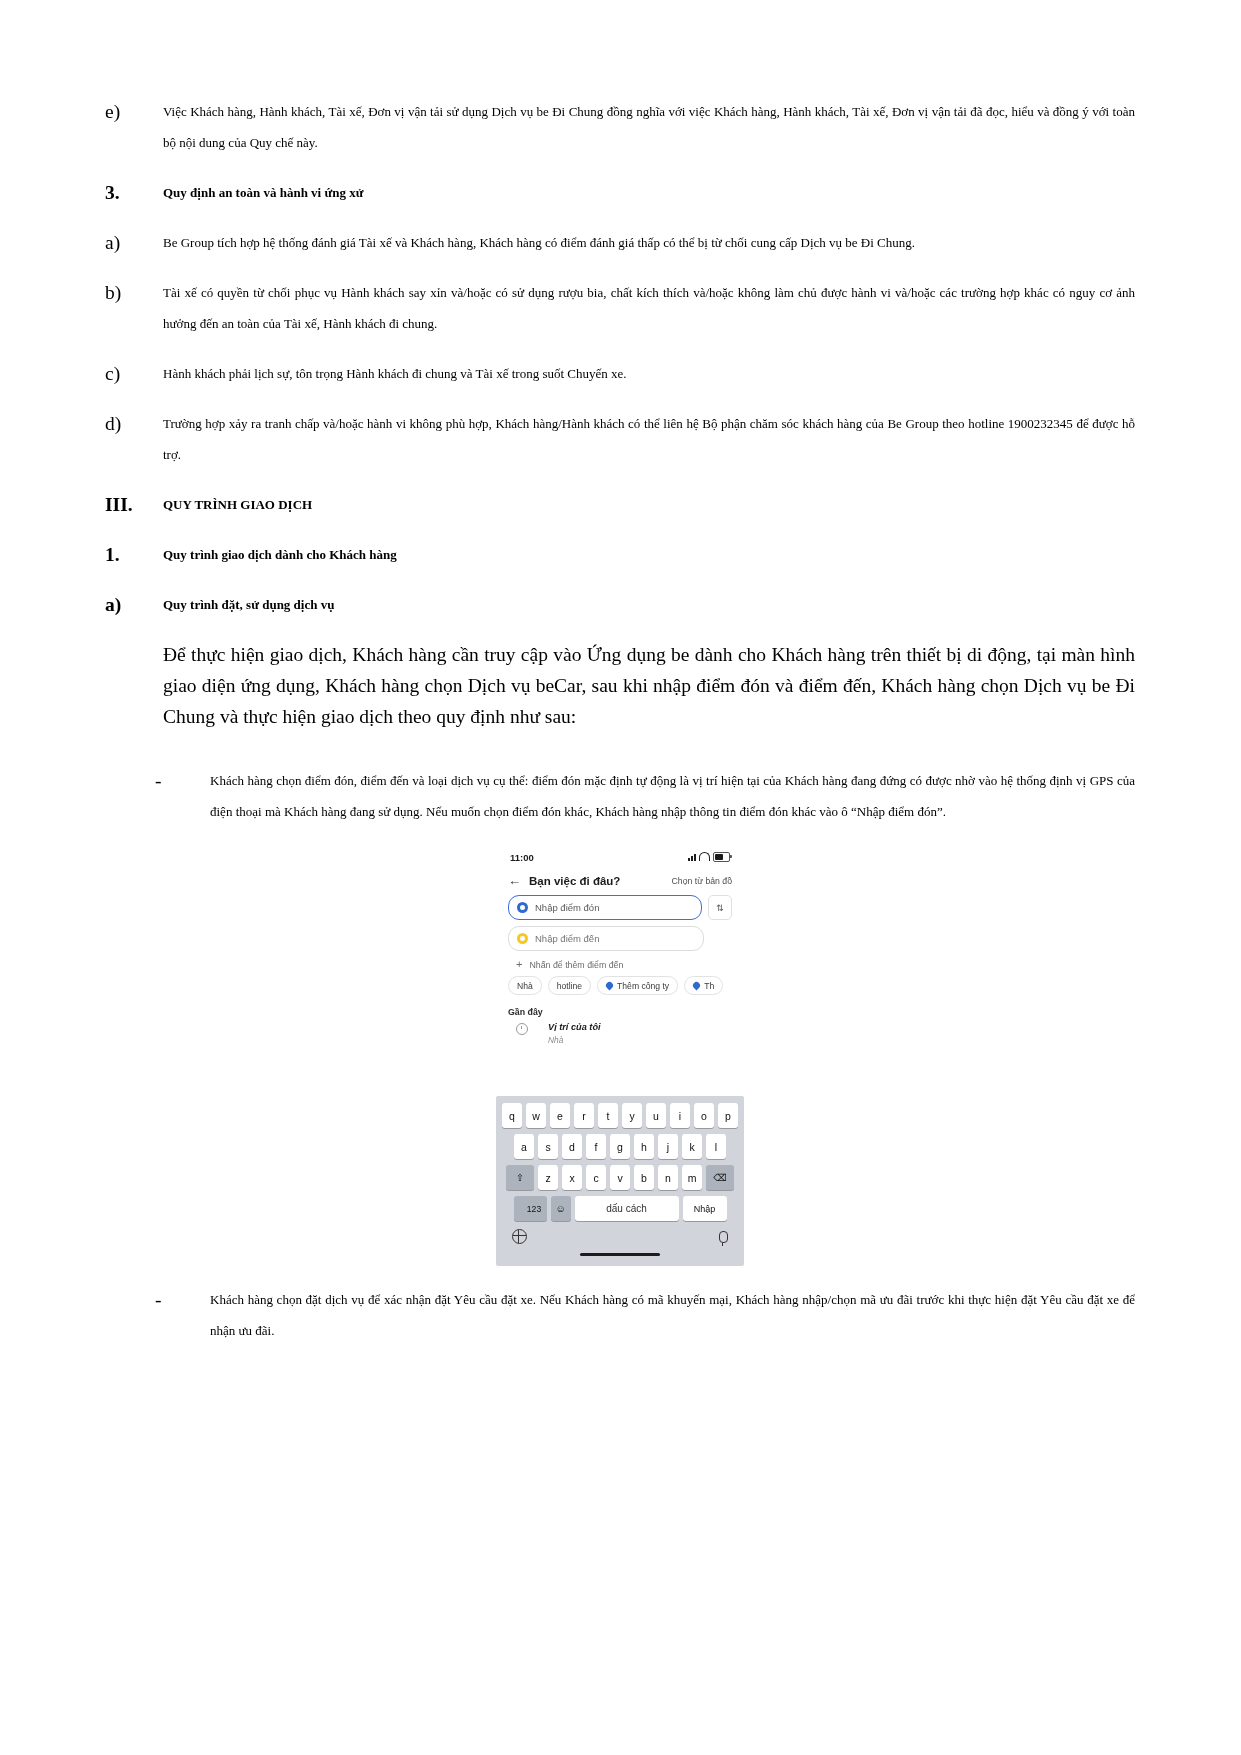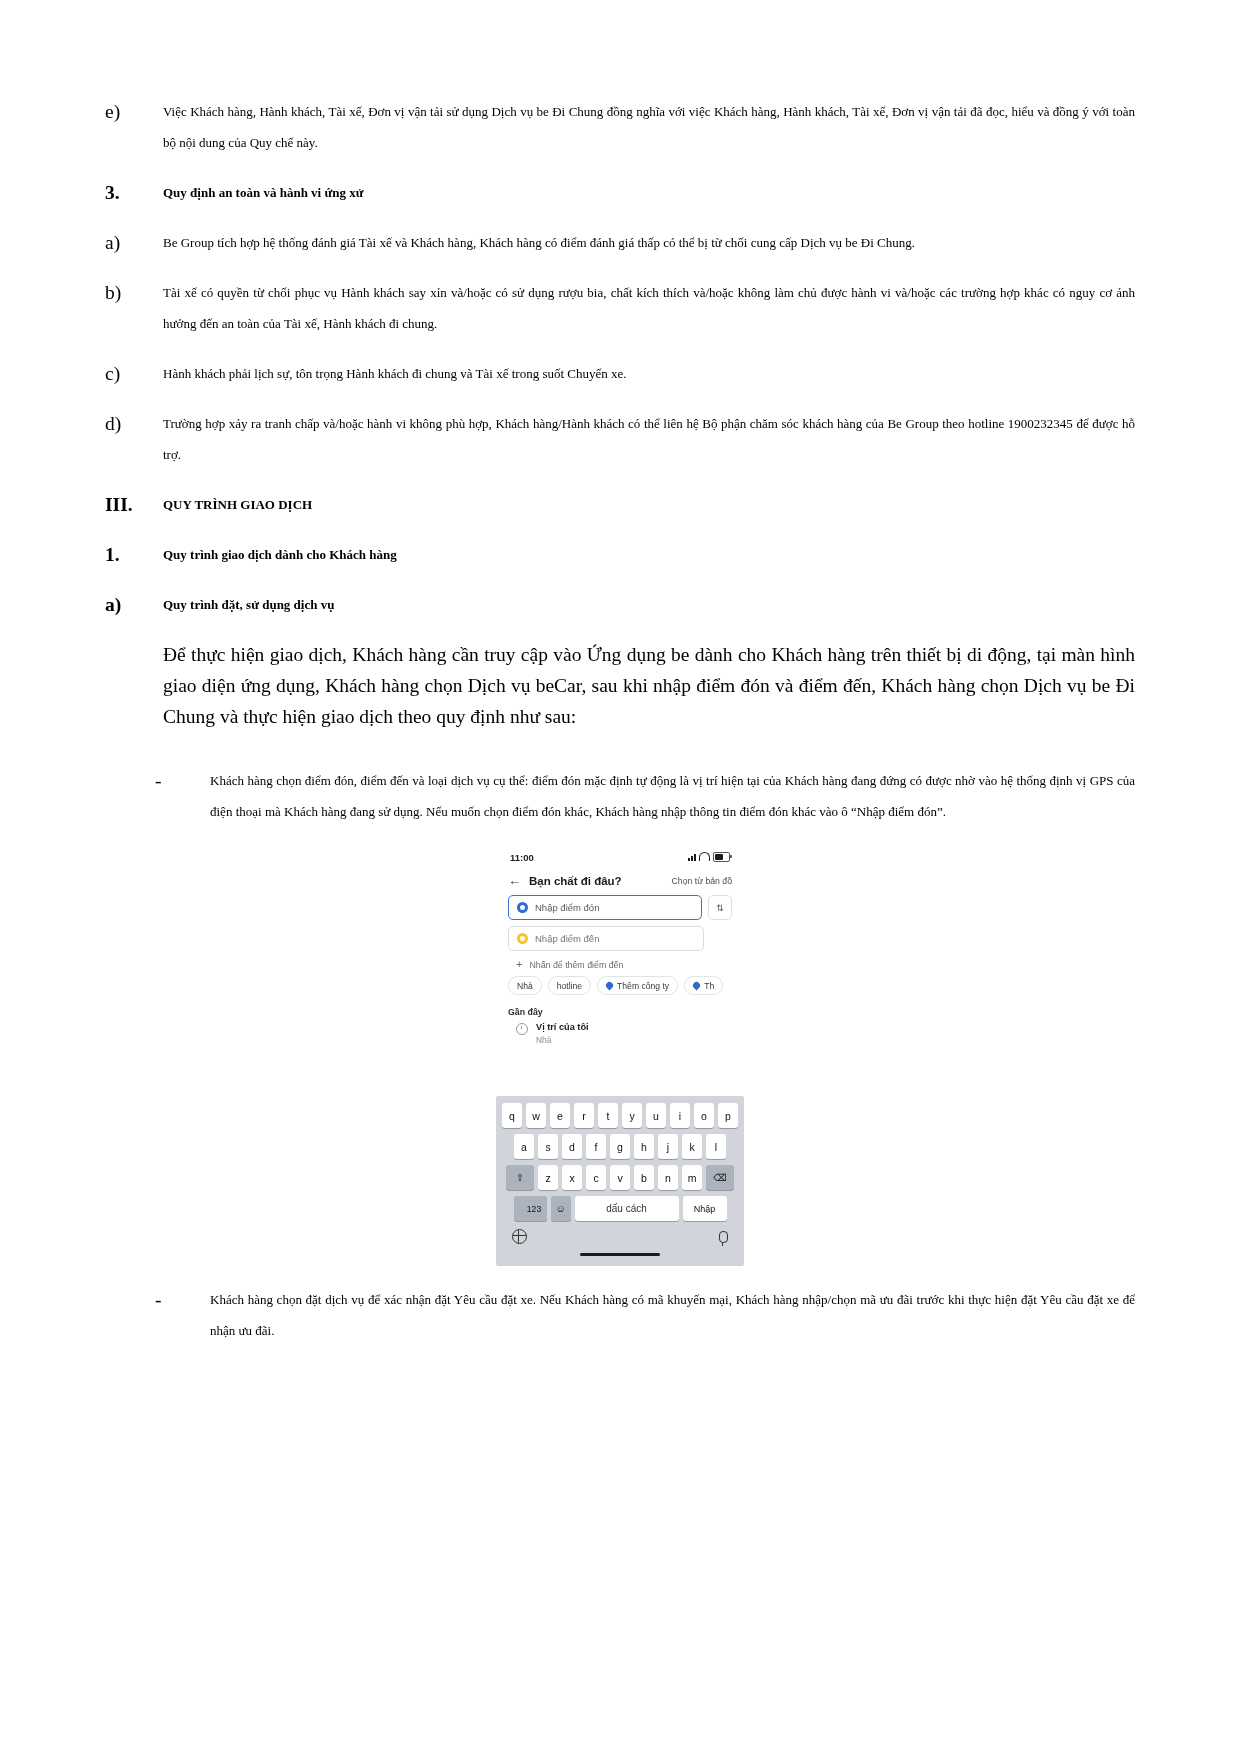--- a/index.html
+++ b/index.html
@@ -182,21 +182,21 @@
     display: flex;
     align-items: center;
     gap: 6px;
     padding: 0 12px;
     margin-bottom: 6px;
   }
   .field {
     flex: 1 1 auto;
     height: 23px;
     border: 1.3px solid #3f6fd8;
-    border-radius: 5px;
+    border-radius: 11px;
     display: flex;
     align-items: center;
     gap: 7px;
     padding: 0 8px;
     font-size: 9.5px;
     color: #5a5a5a;
     background: #fff;
   }
   .field.plain {
     border: 1px solid #dcdcdc;
@@ -285,22 +285,23 @@
   }
   .sec-title {
     font-size: 8.8px;
     font-weight: bold;
     padding: 4px 12px 3px 12px;
     color: #2b2b2b;
   }
   .recent-item {
     display: flex;
     align-items: flex-start;
-    gap: 8px;
+    gap: 20px;
     padding: 1px 12px 8px 20px;
+    font-style: italic;
   }
   .clock-ic {
     width: 10px; height: 10px;
     border: 1.2px solid #9a9a9a;
     border-radius: 50%;
     position: relative;
     flex: 0 0 auto;
     margin-top: 2px;
   }
   .clock-ic::after {
@@ -491,21 +492,21 @@
               </span>
             <span class="wifi-ic"></span>
             <span class="batt">
                 <i></i>
               </span>
           </span>
         </div>
 
         <div class="phone-head">
           <span class="back-arrow">←</span>
-          <span class="phone-title">Bạn chất đi đâu?</span>
+          <span class="phone-title">Bạn việc đi đâu?</span>
           <span class="map-link">Chọn từ bản đồ</span>
         </div>
 
         <div class="field-row">
           <div class="field">
             <span class="dot-blue"></span>
             <span>Nhập điểm đón</span>
           </div>
           <div class="swap-btn">⇅</div>
         </div>

